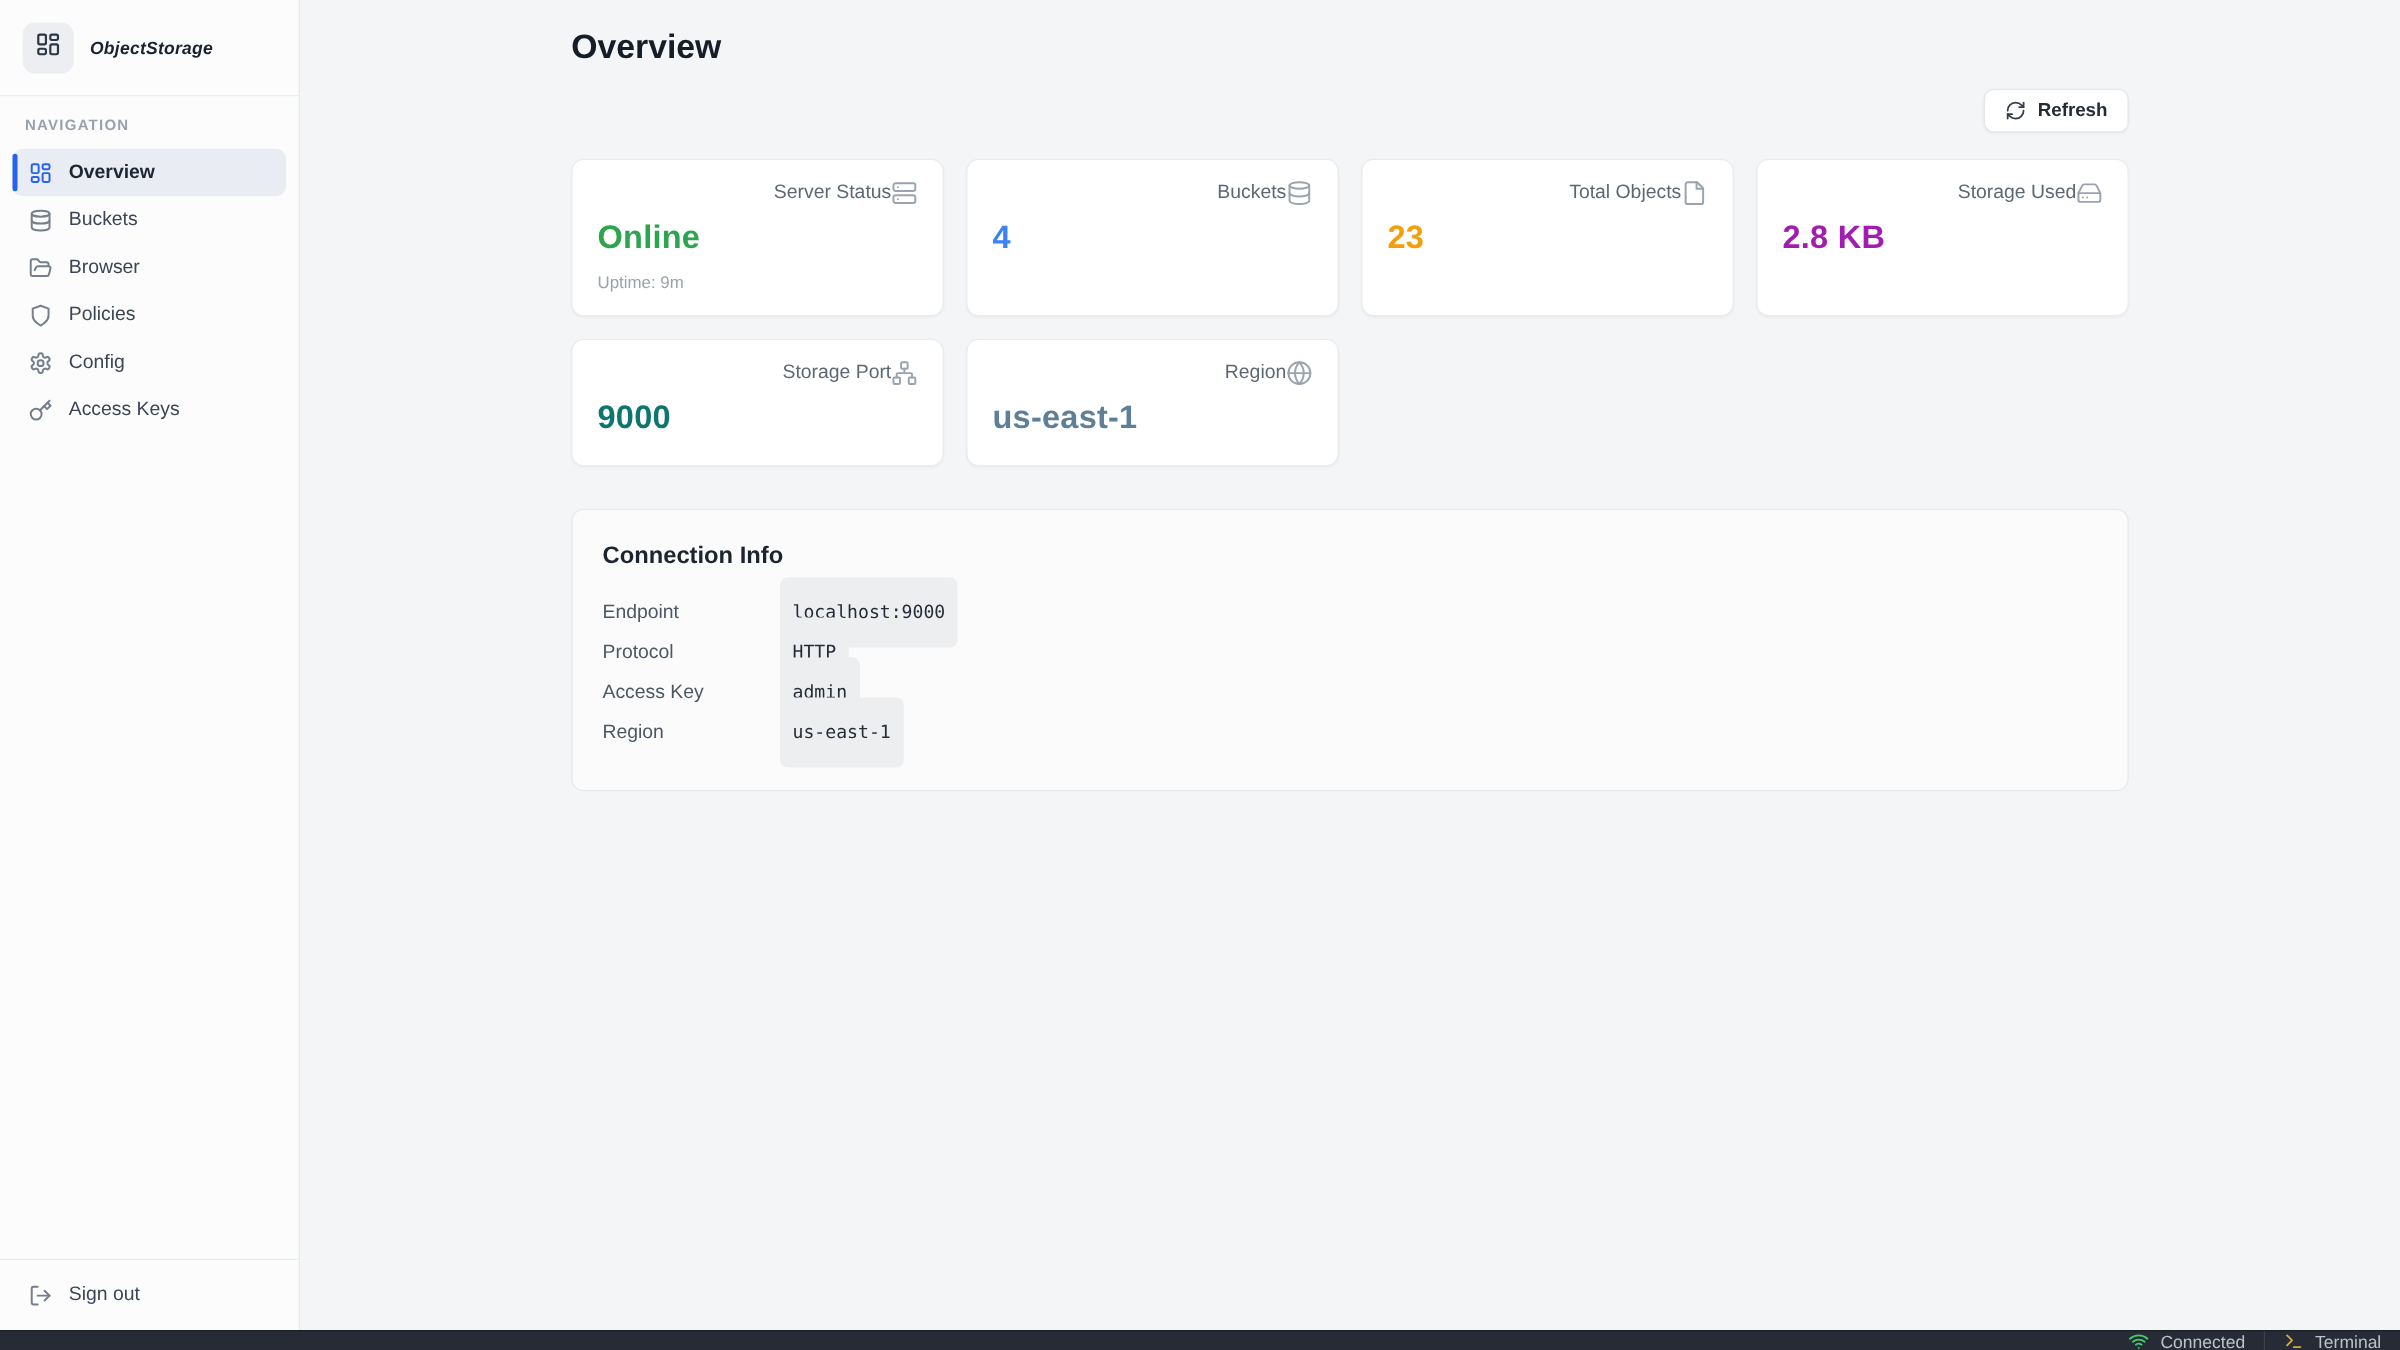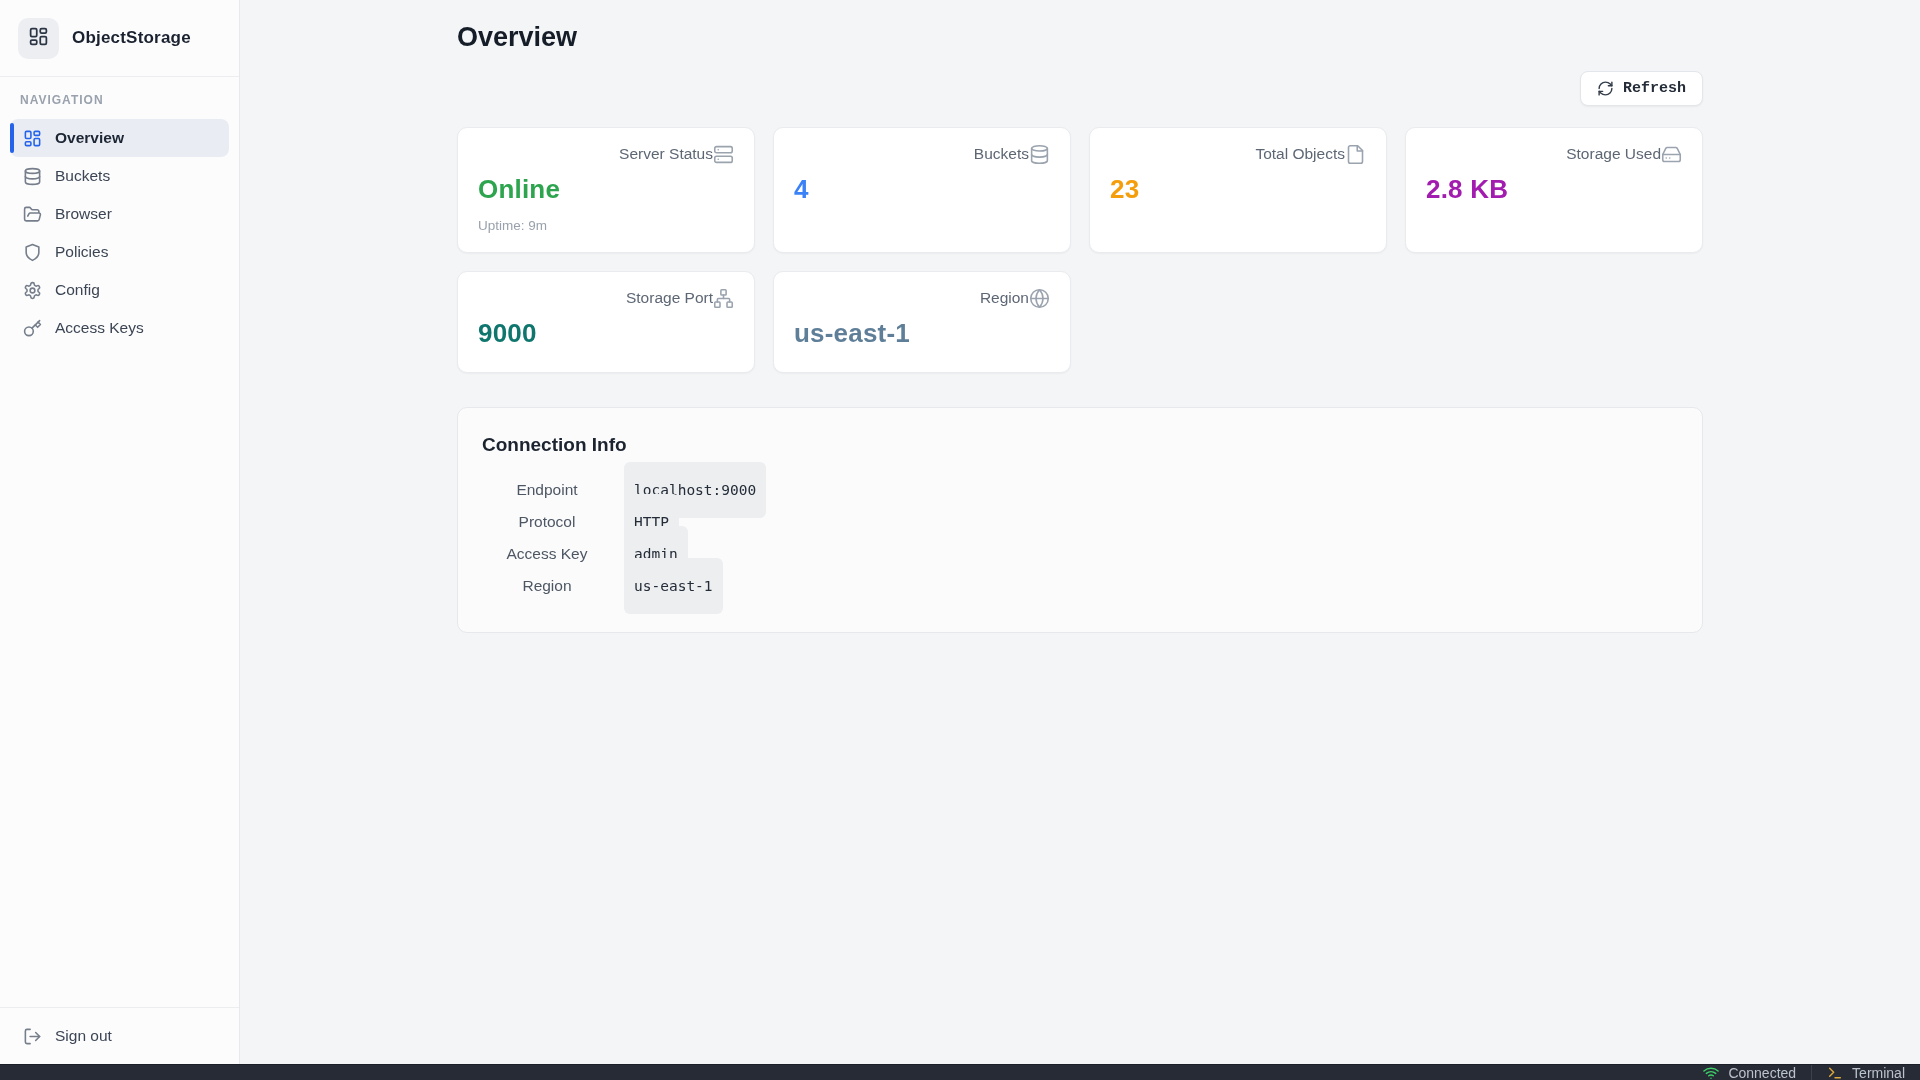--- a/index.html
+++ b/index.html
@@ -15,21 +15,21 @@
     display: flex; flex-direction: column;
   }
   .sidebar-header {
     height: 77px; display: flex; align-items: center; gap: 13px;
     padding: 0 18px; border-bottom: 1px solid #ecedf0;
   }
   .logo-box {
     width: 41px; height: 41px; border-radius: 10px; background: #eceef2;
     display: flex; align-items: center; justify-content: center; color: #2b3544;
   }
-  .app-title { font-size: 17px; font-weight: 700; color: #1a2230; letter-spacing: .2px; }
+  .app-title { font-size: 14px; font-weight: 700; color: #1a2230; letter-spacing: .2px; font-style: italic; }
 
   .nav-section-label {
     margin: 16px 20px 12px; font-size: 12px; font-weight: 700;
     letter-spacing: 1px; color: #99a1ac;
   }
   .nav { padding: 0 10px; display: flex; flex-direction: column; }
   .nav-item {
     position: relative; height: 38px; display: flex; align-items: center; gap: 13px;
     padding: 0 13px; border-radius: 8px; font-size: 15.5px; color: #3c4553;
     cursor: pointer;
@@ -50,21 +50,21 @@
   .signout .nav-icon { color: #757e8a; display: flex; }
 
   
   .content { flex: 1; overflow: hidden; background: #f4f5f6; }
   .content-inner { width: 1246px; margin: 0 auto; padding-top: 22px; }
   .page-title { font-size: 27px; font-weight: 700; color: #151d28; }
   .toolbar { margin-top: 18px; display: flex; justify-content: flex-end; }
   .btn-refresh {
     display: flex; align-items: center; gap: 9px; height: 35px; padding: 0 16px;
     background: #ffffff; border: 1px solid #e3e6ea; border-radius: 8px;
-    font-family: Liberation Mono, monospace; font-size: 15px; font-weight: 600;
+    font-family: Liberation Sans, sans-serif; font-size: 15px; font-weight: 600;
     color: #242c38; cursor: pointer; box-shadow: 0 1px 2px rgba(16,24,40,.05);
   }
   .btn-refresh .icon { display: flex; color: #333c49; }
 
   .cards { margin-top: 21px; display: grid; grid-template-columns: repeat(4, 1fr); gap: 18px; }
   .card {
     background: #ffffff; border: 1px solid #e9ebee; border-radius: 10px;
     padding: 17px 20px; box-shadow: 0 1px 2px rgba(16,24,40,.04);
   }
   .cards .card:nth-child(-n+4) { height: 126px; }
@@ -75,21 +75,21 @@
   .card-value { margin-top: 9px; font-size: 26px; font-weight: 700; letter-spacing: .2px; }
   .card-sub { margin-top: 13px; font-size: 13.5px; color: #99a2ac; }
 
   .conn-panel {
     margin-top: 34px; background: #fbfbfc; border: 1px solid #e6e8eb;
     border-radius: 10px; padding: 26px 24px 30px;
   }
   .conn-title { font-size: 19px; font-weight: 700; color: #1c2430; }
   .conn-rows { margin-top: 18px; display: flex; flex-direction: column; }
   .conn-row { display: flex; align-items: center; height: 32px; }
-  .conn-label { width: 130px; font-size: 15.5px; color: #4d5763; text-align: center; }
+  .conn-label { width: 130px; font-size: 15.5px; color: #4d5763; }
   .conn-value {
     font-family: "DejaVu Sans Mono", monospace; font-size: 14.5px; color: #242c38;
     background: #eceef0; border-radius: 6px; padding: 20px 10px; margin-left: 12px;
   }
 
   
   .statusbar {
     height: 16px; background: #262b35; border-top: 1px solid #1b1f27;
     display: flex; justify-content: flex-end; align-items: stretch;
     font-size: 14px; color: #bcc2cb;

